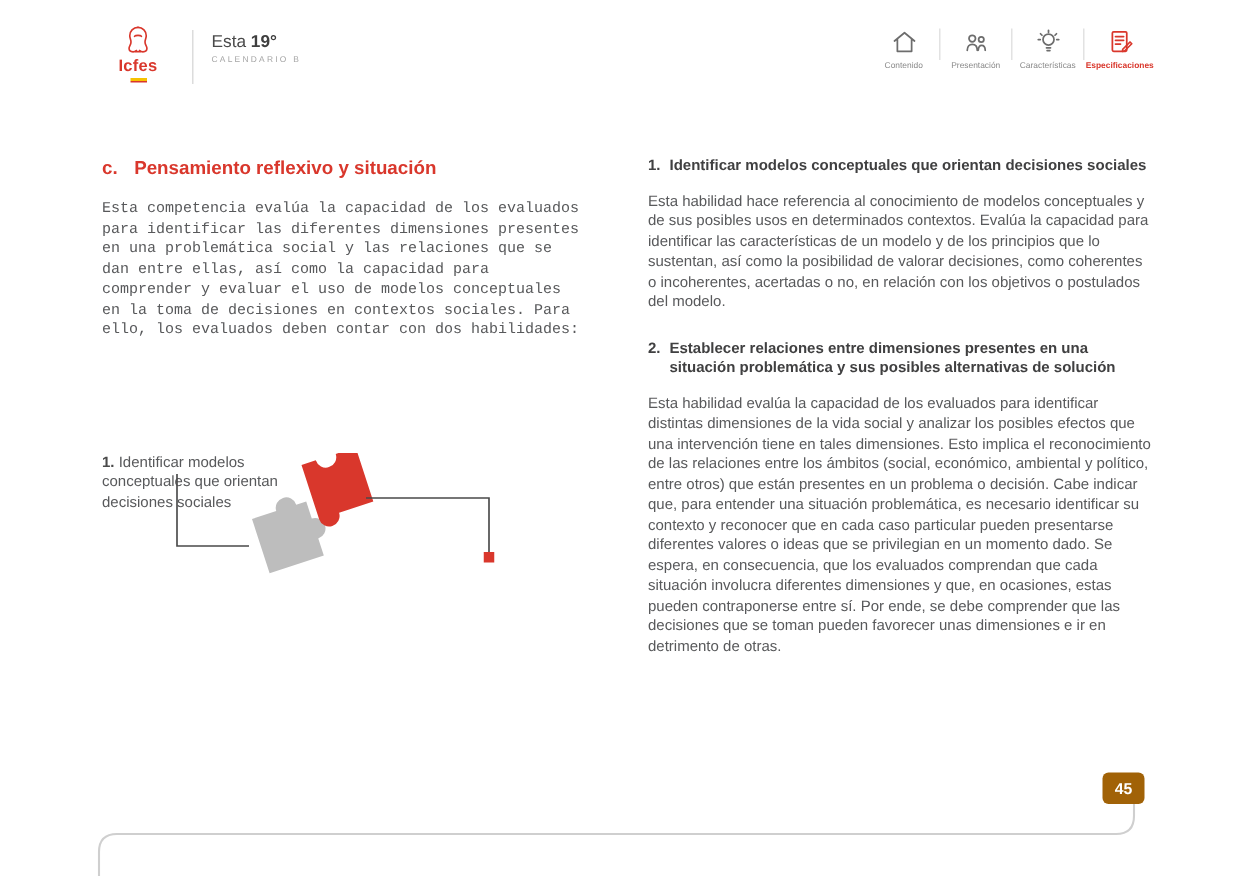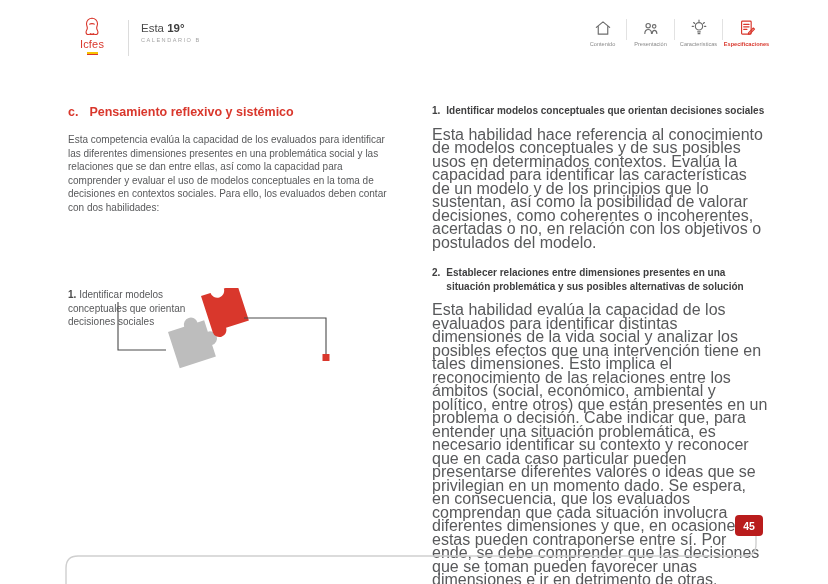--- a/index.html
+++ b/index.html
@@ -10,21 +10,21 @@
     position: relative;
     overflow: hidden;
     color: #58595b;
   }
   .page { position: absolute; inset: 0; background: #fff; }
 
   
   .header { position: absolute; left: 68px; top: 16px; right: 58px; display: flex; align-items: flex-start; }
   .logo { display: flex; flex-direction: column; align-items: center; width: 48px; }
   .logo-emblem { width: 22px; height: 21px; }
-  .brand { color: #d9372c; font-weight: 400; font-size: 11px; letter-spacing: .2px; margin-top: 1px; }
+  .brand { color: #d9372c; font-weight: 700; font-size: 11px; letter-spacing: .2px; margin-top: 1px; }
   .flag { display: flex; flex-direction: column; margin-top: 2px; }
   .flag i { display: block; width: 11px; height: 1.7px; }
   .flag i.f-yellow { background: #f6c200; }
   .flag i.f-red { background: #d9372c; }
   .header-divider { width: 1px; height: 36px; background: #dcdcdc; margin: 4px 12px 0 12px; }
   .title-block { padding-top: 6px; }
   .doc-title { font-size: 11.5px; color: #4a4a4a; }
   .doc-title b { font-weight: 700; color: #3f3f3f; }
   .doc-subtitle { font-size: 5.6px; letter-spacing: 1.5px; color: #a5a5a5; margin-top: 3px; }
 
@@ -32,39 +32,39 @@
   .nav-item { width: 47px; display: flex; flex-direction: column; align-items: center; color: #6d6d6d; cursor: pointer; }
   .nav-icon { width: 20px; height: 20px; stroke: currentColor; fill: none; stroke-width: 1.4; stroke-linecap: round; stroke-linejoin: round; }
   .nav-label { font-size: 5.6px; color: #8a8a8a; margin-top: 3px; white-space: nowrap; }
   .nav-item.active { color: #d9372c; }
   .nav-item.active .nav-label { color: #d9372c; font-weight: 700; }
   .nav-sep { width: 1px; height: 21px; background: #e2e2e2; margin-top: 1px; }
 
   
   .col-left { position: absolute; left: 68px; top: 104px; width: 322px; }
   .heading { font-size: 12.5px; font-weight: 700; color: #d9372c; display: flex; gap: 11px; line-height: 16px; }
-  .intro { font-size: 10px; line-height: 13.5px; margin-top: 13px; color: #58595b; }
+  .intro { font-size: 10px; line-height: 13.5px; margin-top: 13px; color: #58595b; font-family: Liberation Mono, monospace; }
   .illustration { position: relative; height: 230px; margin-top: 4px; }
   .skill { position: absolute; font-size: 10px; line-height: 13.5px; color: #58595b; margin-top: 28px; }
   .skill b { font-weight: 700; color: #4a4a4a; }
   .skill1 { left: 0; top: 42px; width: 140px; }
   .skill2 { left: 184px; top: 155px; width: 158px; }
   .puzzle-svg { position: absolute; left: 0; top: 70px; width: 340px; height: 130px; }
 
   
   .col-right { position: absolute; left: 432px; top: 104px; width: 336px; }
   .r-heading { display: flex; gap: 6px; font-size: 10px; font-weight: 700; color: #404041; line-height: 13.5px; margin-bottom: 10px; }
   .r-heading .num { flex: 0 0 auto; }
-  .r-body { font-size: 16px; line-height: 13.5px; color: #58595b; }
+  .r-body { font-size: 10px; line-height: 13.5px; color: #58595b; }
   .r-section + .r-section { margin-top: 17px; }
 
   
   .page-badge {
     position: absolute; left: 735px; top: 515px; width: 28px; height: 21px;
-    background: #b91c1c; border-radius: 4px; color: #fff; font-size: 10.5px; font-weight: 700;
+    background: #a16207; border-radius: 4px; color: #fff; font-size: 10.5px; font-weight: 700;
     display: flex; align-items: center; justify-content: center;
   }
   .bottom-curve { position: absolute; left: 0; top: 536px; width: 828px; height: 48px; }
 </style>
 </head>
 <body>
 
 <div class="page">
 
   <header class="header">
@@ -124,21 +124,21 @@
           <path d="M8 7.6 h6.5 M8 10.6 h6.5 M8 13.6 h4 M13.8 17.8 19.6 12 21 13.4 15.2 19.2 13.6 19.5 z"></path>
         </svg>
         <span class="nav-label">Especificaciones</span>
       </div>
     </nav>
   </header>
 
   <section class="col-left">
     <h2 class="heading">
       <span class="h-letter">c.</span>
-      <span class="h-text">Pensamiento reflexivo y sistémico</span>
+      <span class="h-text">Pensamiento reflexivo y situación</span>
     </h2>
     <p class="intro">Esta competencia evalúa la capacidad de los evaluados para identificar las diferentes dimensiones presentes en una problemática social y las relaciones que se dan entre ellas, así como la capacidad para comprender y evaluar el uso de modelos conceptuales en la toma de decisiones en contextos sociales. Para ello, los evaluados deben contar con dos habilidades:</p>
 
     <div class="illustration">
       <div class="skill skill1">
         <b>1.</b>
         <span>Identificar modelos conceptuales que orientan decisiones sociales</span>
       </div>
 
       <svg class="puzzle-svg" viewBox="0 0 340 130">

